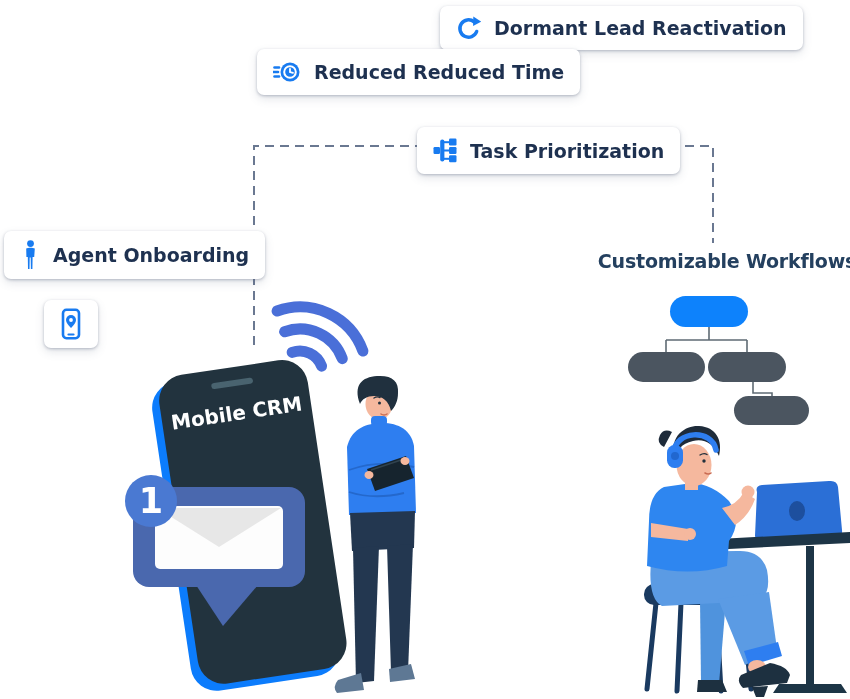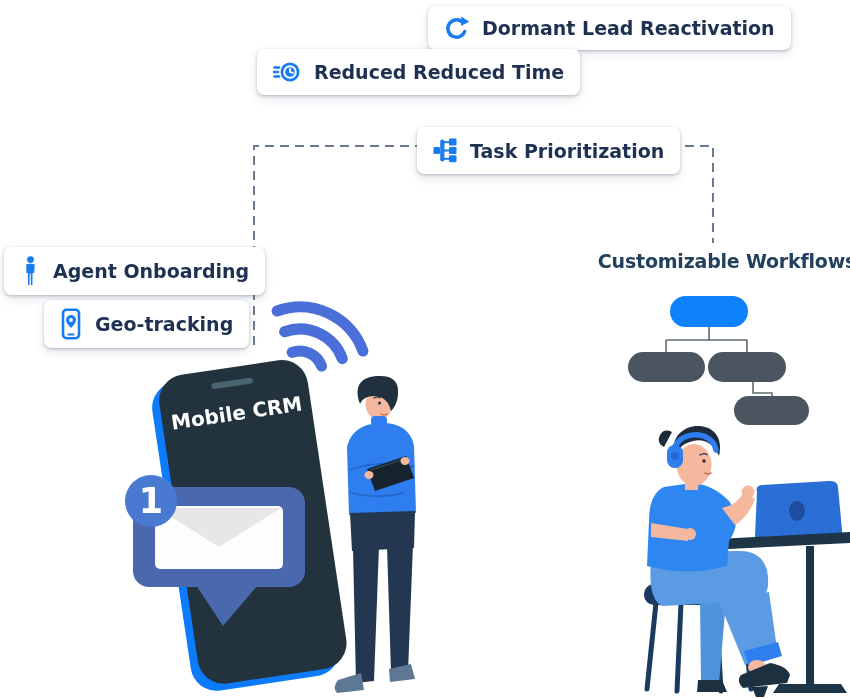--- a/index.html
+++ b/index.html
@@ -129,21 +129,21 @@
         <path d="M674 452 C675 431 712 428 716 450" fill="none" stroke="#2e7ef0" stroke-width="5.5" stroke-linecap="round"></path>
         <rect x="667" y="445" width="16" height="23" rx="7.5" fill="#2e7ef0"></rect>
         <circle cx="675" cy="456" r="4" fill="#2167cf"></circle>
         <circle cx="704" cy="461" r="1.7" fill="#22303c"></circle>
         <path d="M700 455 q4 -2.5 7 -0.5" stroke="#22303c" stroke-width="1.4" fill="none" stroke-linecap="round"></path>
         <path d="M705 473 q3.5 2 6 0" stroke="#c96b52" stroke-width="1.6" fill="none" stroke-linecap="round"></path>
       </g>
     </g>
   </svg>
 
-  <div class="feature-label" style="left:428px;top:6px;height:44px;">
+  <div class="feature-label" style="left:440px;top:6px;height:44px;">
     <svg class="icn" width="25" height="25" viewBox="0 0 26 26">
       <path d="M18.8 6.1 A9 9 0 1 0 21.5 16.1" fill="none" stroke="#187bf0" stroke-width="3.6" stroke-linecap="round"></path>
       <polygon points="18,0.5 26.2,5.8 17.8,10.4" fill="#187bf0"></polygon>
     </svg>
     <span class="txt">Dormant Lead Reactivation</span>
   </div>
 
   <div class="feature-label" style="left:257px;top:49px;height:46px;">
     <svg class="icn" width="28" height="24" viewBox="0 0 28 24">
       <g stroke="#187bf0" stroke-width="2.6" stroke-linecap="round">
@@ -167,36 +167,35 @@
         <rect x="11" y="19.8" width="5.5" height="2"></rect>
         <rect x="16" y="0.5" width="7.5" height="7" rx="1.2"></rect>
         <rect x="16" y="9" width="7.5" height="7" rx="1.2"></rect>
         <rect x="16" y="17.3" width="7.5" height="7" rx="1.2"></rect>
         <rect x="0.5" y="9" width="6.5" height="7" rx="1.2"></rect>
       </g>
     </svg>
     <span class="txt">Task Prioritization</span>
   </div>
 
-  <div class="feature-label" style="left:4px;top:247px;height:48px;">
+  <div class="feature-label" style="left:4px;top:231px;height:48px;">
     <svg class="icn" width="20" height="30" viewBox="0 0 20 30">
       <g fill="#187bf0">
         <circle cx="10.5" cy="3.6" r="3.4"></circle>
         <path d="M6.2 8.6 C8 7.4 13 7.4 14.8 8.6 L14.2 17 L12.6 17 L12.4 29 L10.9 29 L10.7 17.5
                  L9.7 17.5 L9.5 29 L8 29 L7.8 17 L6.4 17 Z"></path>
       </g>
     </svg>
     <span class="txt">Agent Onboarding</span>
   </div>
 
   <div class="feature-label" style="left:44px;top:300px;height:48px;">
     <svg class="icn" width="22" height="32" viewBox="0 0 22 32">
       <rect x="3" y="1.8" width="16" height="28.4" rx="3.4" fill="none" stroke="#187bf0" stroke-width="2.6"></rect>
       <line x1="8.5" y1="26.5" x2="13.5" y2="26.5" stroke="#187bf0" stroke-width="2.2" stroke-linecap="round"></line>
       <path d="M11 7 a5 5 0 0 1 5 5 c0 3.4 -5 8 -5 8 c0 0 -5 -4.6 -5 -8 a5 5 0 0 1 5 -5 Z" fill="#187bf0"></path>
       <circle cx="11" cy="12" r="1.9" fill="#ffffff"></circle>
     </svg>
-    <span class="txt">Geo-tracking</span>
   </div>
 
   <div class="workflow-title">Customizable Workflows</div>
 
 </div>
 
 </body></html>

